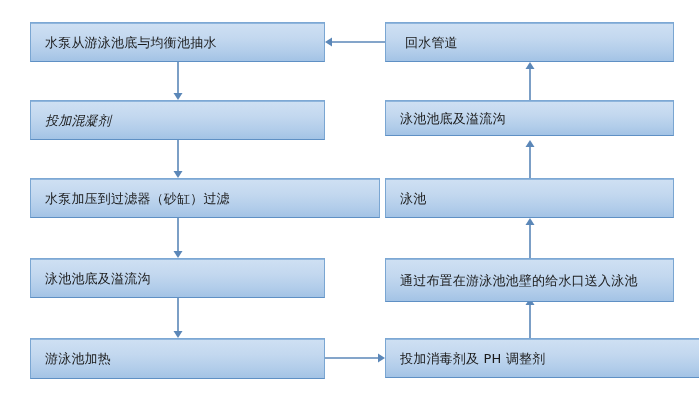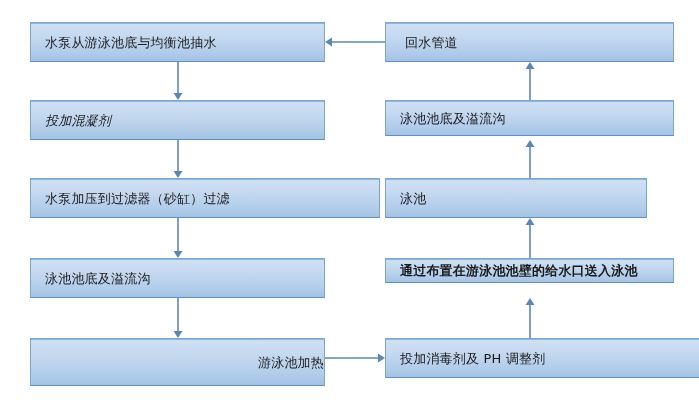--- a/index.html
+++ b/index.html
@@ -116,32 +116,32 @@
       </div>
       <div class="node" style="left: 30px; top: 100px; width: 295px; height: 40px; font-style: italic;">
         <span class="label">投加混凝剂</span>
       </div>
       <div class="node" style="left: 30px; top: 178px; width: 350px; height: 40px;">
         <span class="label">水泵加压到过滤器（砂缸）过滤</span>
       </div>
       <div class="node" style="left: 30px; top: 258px; width: 295px; height: 40px;">
         <span class="label">泳池池底及溢流沟</span>
       </div>
-      <div class="node" style="left: 30px; top: 338px; width: 295px; height: 48px; justify-content: flex-end;">
+      <div class="node" style="left: 30px; top: 338px; width: 295px; height: 41px;">
         <span class="label">游泳池加热</span>
       </div>
       <div class="node" style="left: 385px; top: 22px; width: 289px; height: 40px; padding-left: 19px;">
         <span class="label">回水管道</span>
       </div>
       <div class="node" style="left: 385px; top: 100px; width: 289px; height: 36px;">
         <span class="label">泳池池底及溢流沟</span>
       </div>
-      <div class="node" style="left: 385px; top: 178px; width: 262px; height: 40px;">
+      <div class="node" style="left: 385px; top: 178px; width: 289px; height: 40px;">
         <span class="label">泳池</span>
       </div>
-      <div class="node" style="left: 385px; top: 258px; width: 289px; height: 25px; font-weight: bold;">
+      <div class="node" style="left: 385px; top: 258px; width: 289px; height: 44px;">
         <span class="label">通过布置在游泳池池壁的给水口送入泳池</span>
       </div>
       <div class="node" style="left: 385px; top: 338px; width: 331px; height: 40px;">
         <span class="label">投加消毒剂及 PH 调整剂</span>
       </div>
     </div>
 </div>
 
 </body></html>

